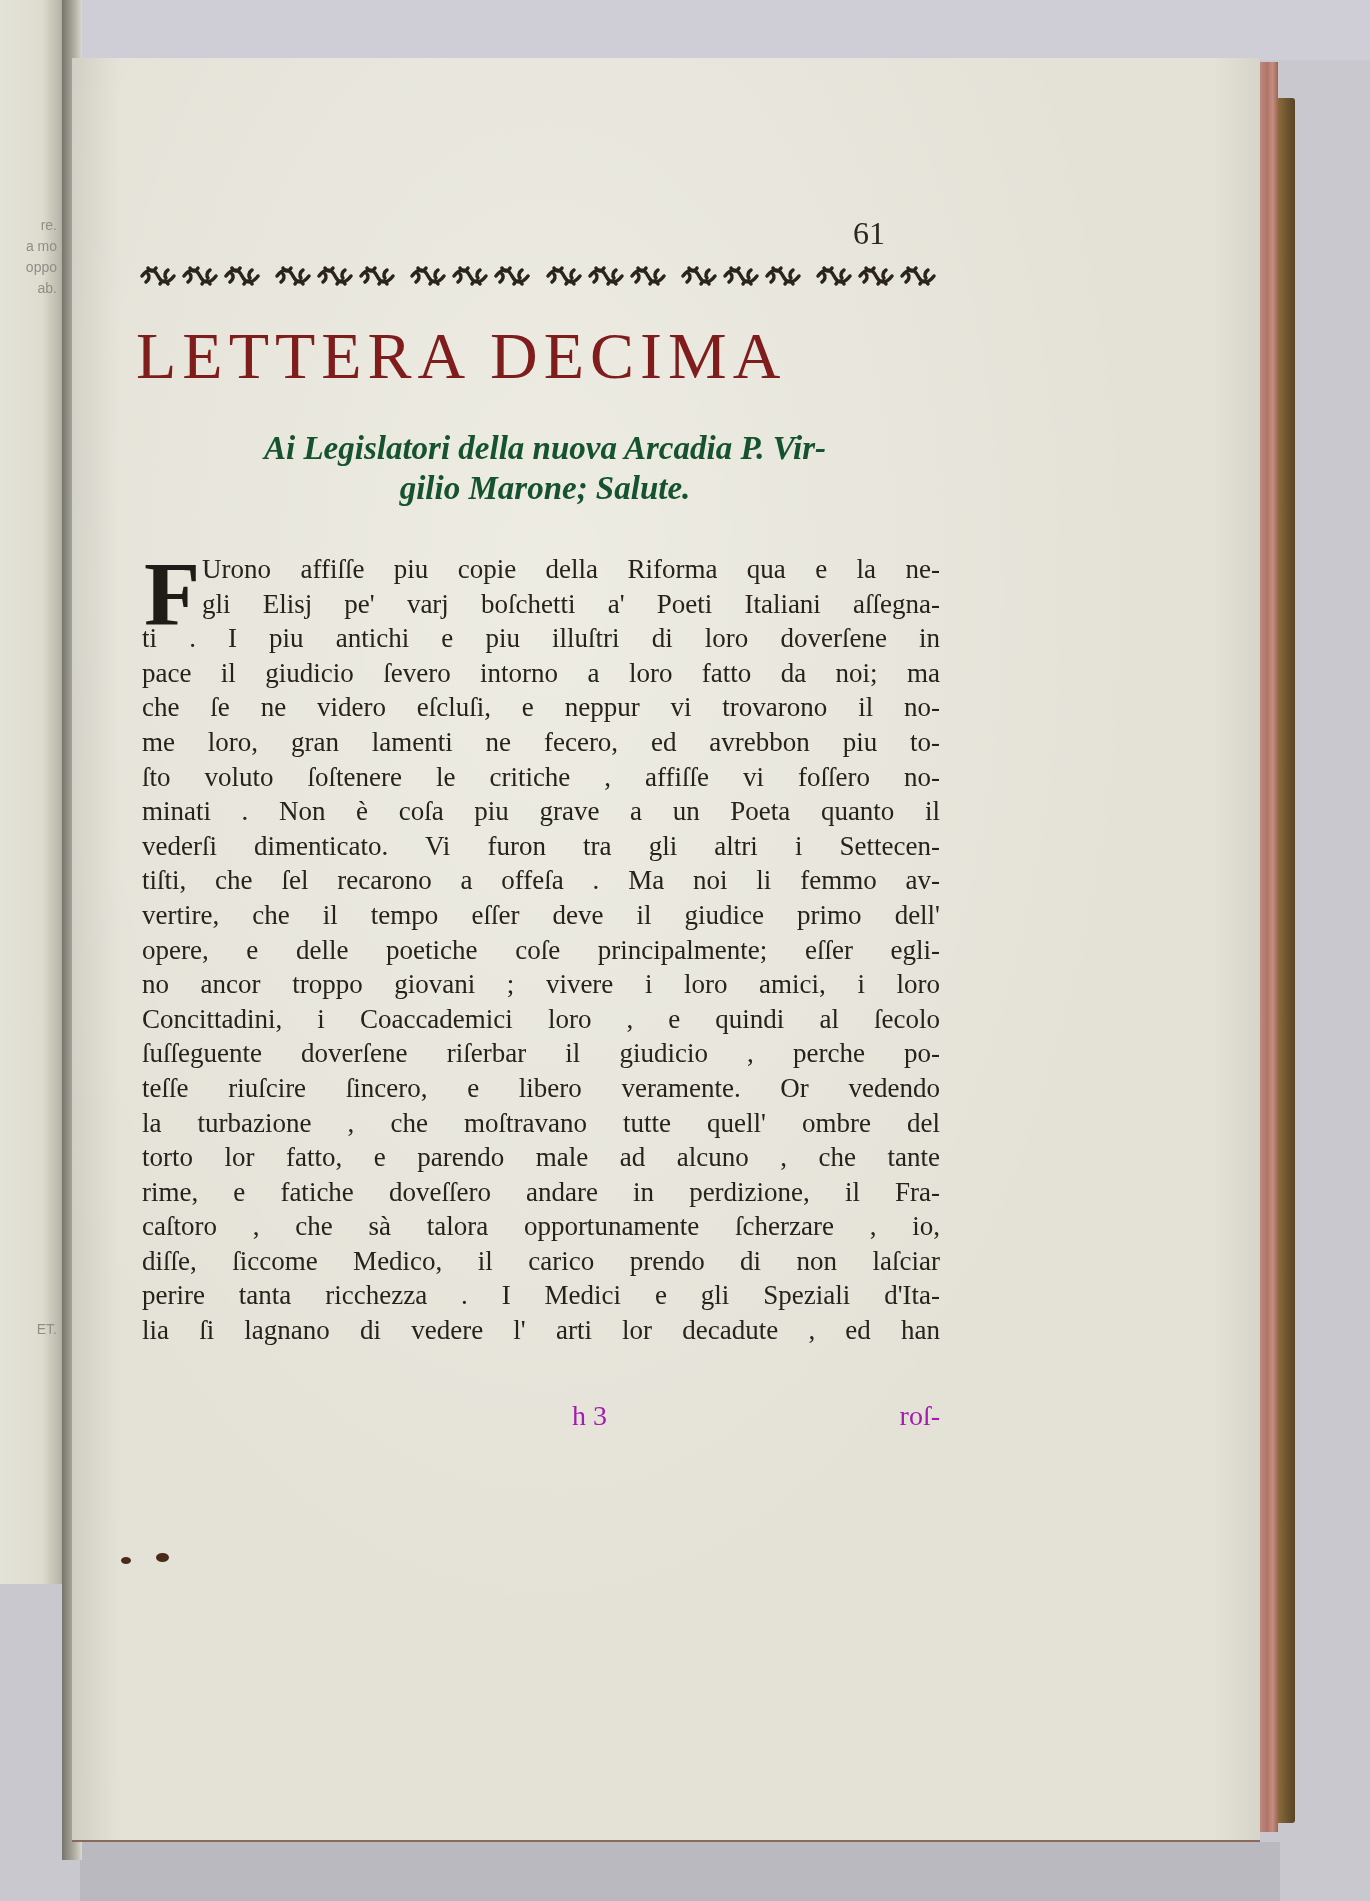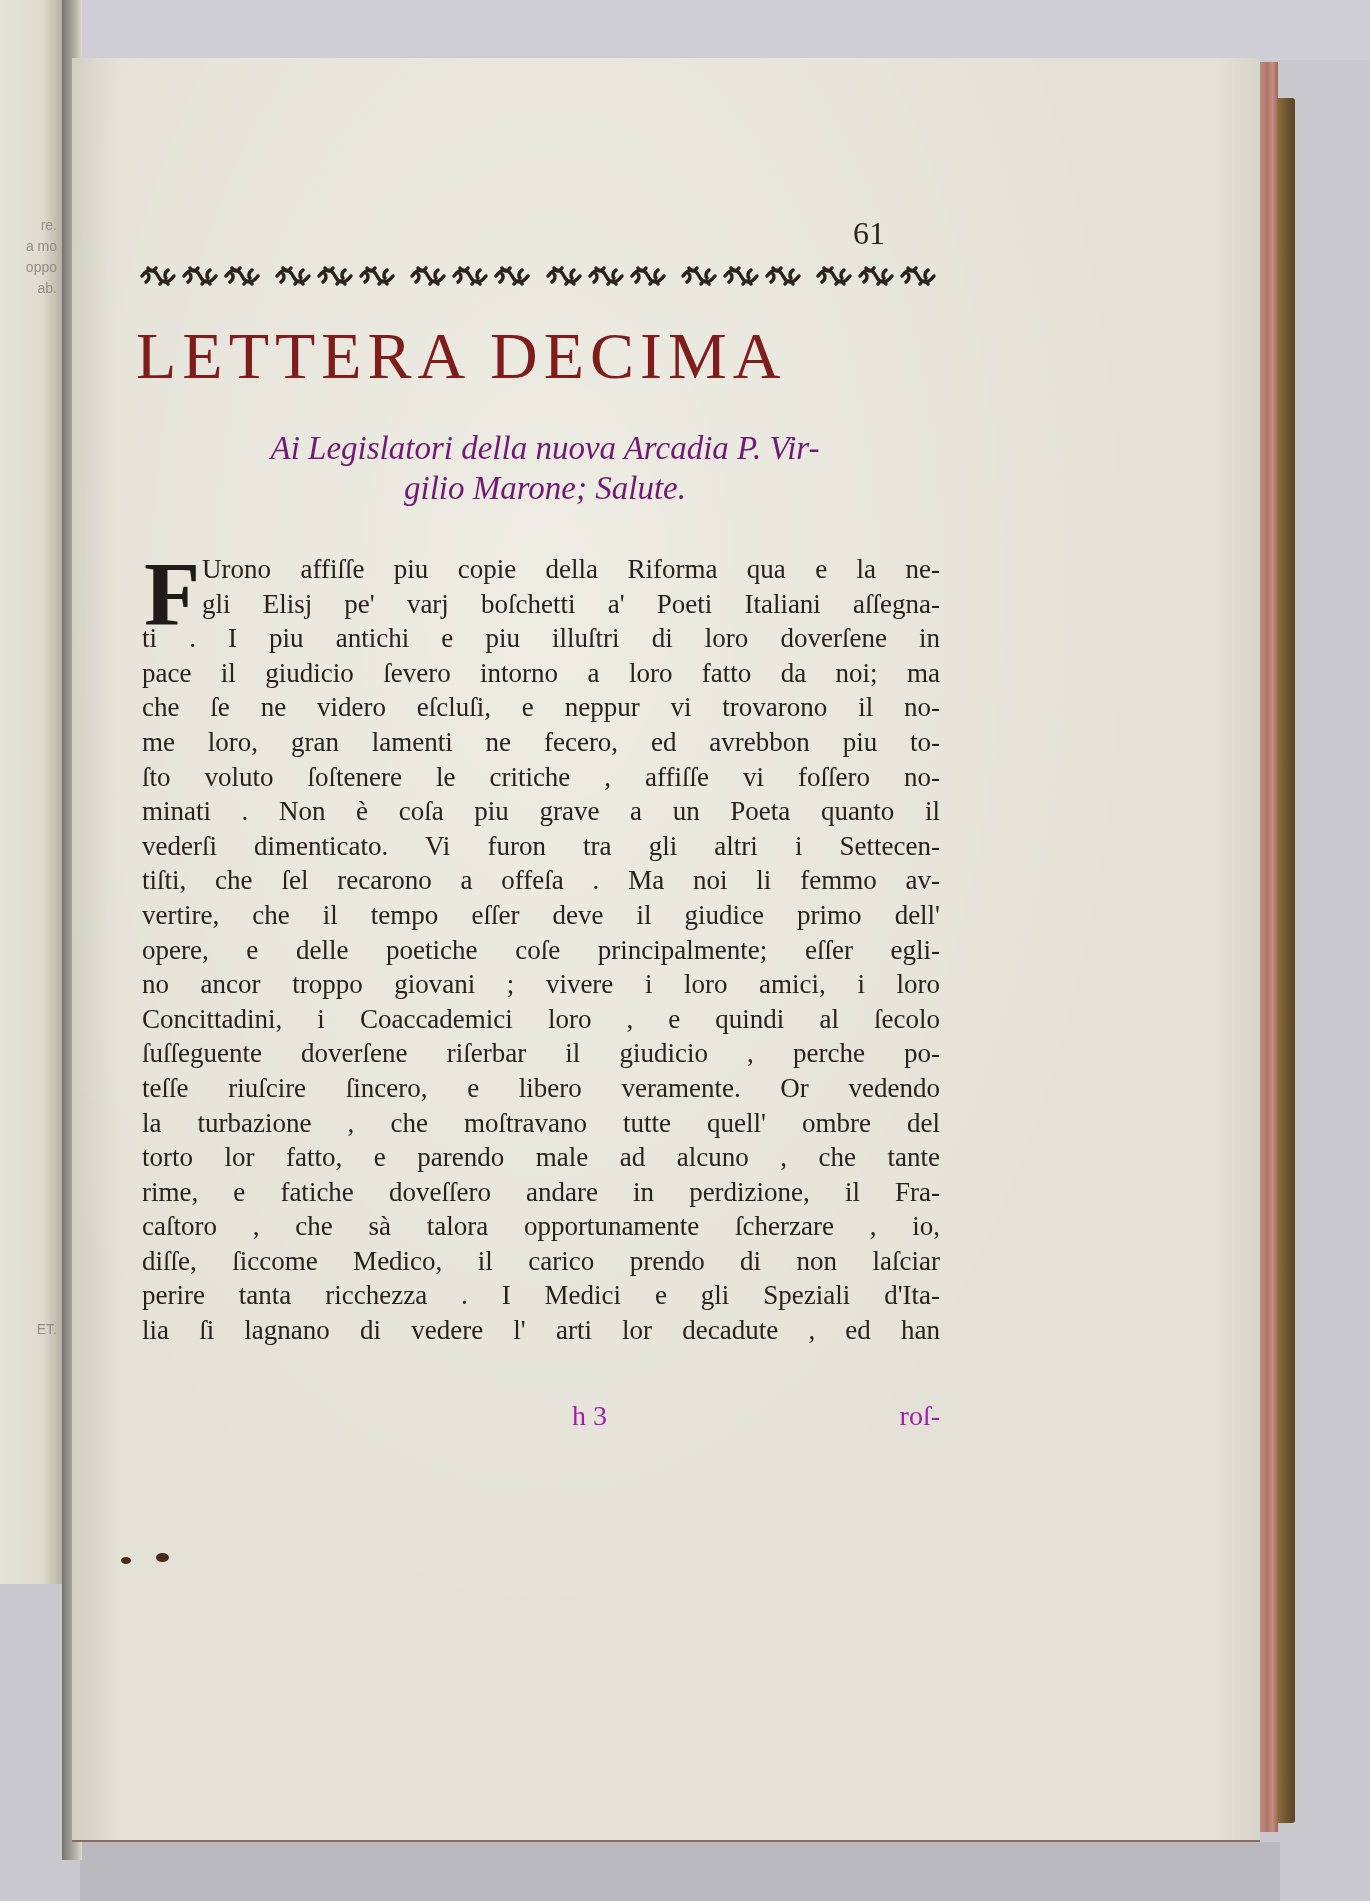--- a/index.html
+++ b/index.html
@@ -57,21 +57,21 @@
   }
   .orn-group { display: flex; gap: 2px; }
   .orn-unit { width: 40px; height: 32px; }
   .title {
     position: absolute; left: 136px; top: 318px; width: 800px;
     font-size: 66px; letter-spacing: 6px; color: #7f1d1d; white-space: nowrap;
     font-family: "Liberation Serif", serif;
   }
   .subtitle {
     position: absolute; left: 170px; top: 428px; width: 750px; text-align: center;
-    font-style: italic; font-size: 33px; line-height: 40px; color: #701a75;
+    font-style: italic; font-size: 33px; line-height: 40px; color: #14532d; font-weight: bold;
   }
   .body-text {
     position: absolute; left: 142px; top: 552px; width: 798px;
     font-size: 27px; line-height: 34.6px; color: #27221c;
   }
   .line { display: block; white-space: nowrap; text-align: justify; text-align-last: justify; height: 34.6px; }
   .line.indent { padding-left: 60px; }
   .dropcap {
     position: absolute; left: 144px; top: 556px; font-size: 92px; line-height: 76px;
     color: #1f1b16; font-weight: bold;

